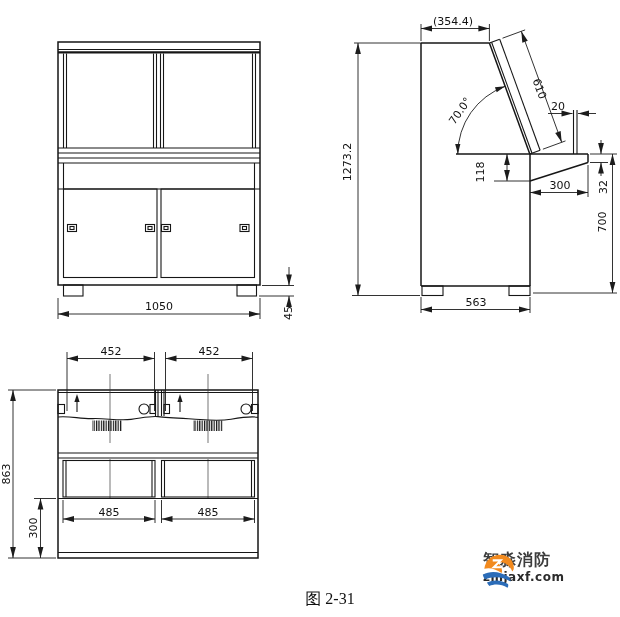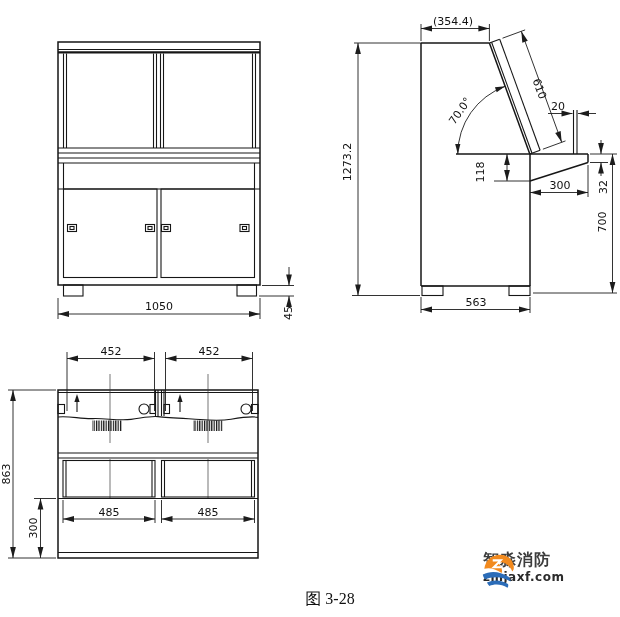--- a/index.html
+++ b/index.html
@@ -235,21 +235,21 @@
     <line class="dim" x1="8" y1="558" x2="56" y2="558"></line>
     <line class="dim" x1="13" y1="390" x2="13" y2="558" marker-start="url(#arw)" marker-end="url(#arw)"></line>
     <text transform="translate(9.5,474) rotate(-90)" text-anchor="middle">863</text>
 
     <line class="dim" x1="34" y1="498.5" x2="56" y2="498.5"></line>
     <line class="dim" x1="40.5" y1="498.5" x2="40.5" y2="558" marker-start="url(#arw)" marker-end="url(#arw)"></line>
     <text transform="translate(36.5,528) rotate(-90)" text-anchor="middle">300</text>
   </g>
 </svg>
 
-<div class="caption">图 3-28</div>
+<div class="caption">图 2-31</div>
 
 <div class="logo">
   <svg width="38" height="40" viewBox="0 0 36 38">
     <path fill="#f28a1e" d="M5,16 C6,7 13,2.5 20,2.5 C27.5,2.5 32.5,7.5 33,14 C33.2,16.5 32.5,18 31.5,18.5
                             C29,12 23.5,9 17.5,10 C21,13 22.5,16.5 21.5,20 C15.5,15.5 9,14.5 5,16 z"></path>
     <path fill="none" stroke="#ffffff" stroke-width="2" d="M13,8 L20.5,8 L14,14.5 L21.5,14.5"></path>
     <path fill="#2b6cb8" d="M3.5,21.5 C11,17.5 20,18.5 28,23.5 C29.5,25 30.3,26.8 29.8,28
                             C22,22.8 13,23 5.5,26 C4.5,24.5 3.8,23 3.5,21.5 z"></path>
     <path fill="#2b6cb8" d="M7.5,29 C14,26 21.5,26.5 27.5,30.5 C28,31.8 27.8,33.2 27,34
                             C21,30 14.5,30.2 9.8,32.2 C8.8,31.2 8,30.1 7.5,29 z"></path>

